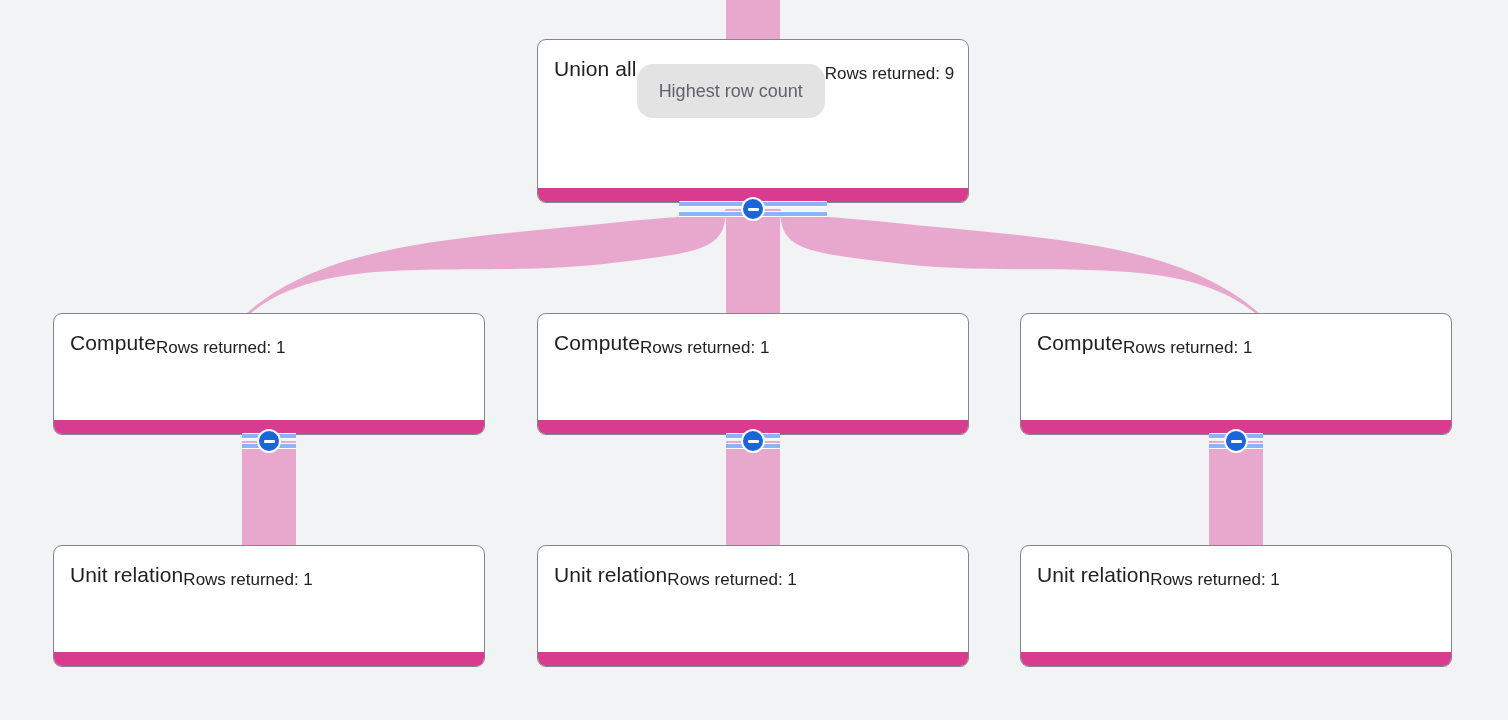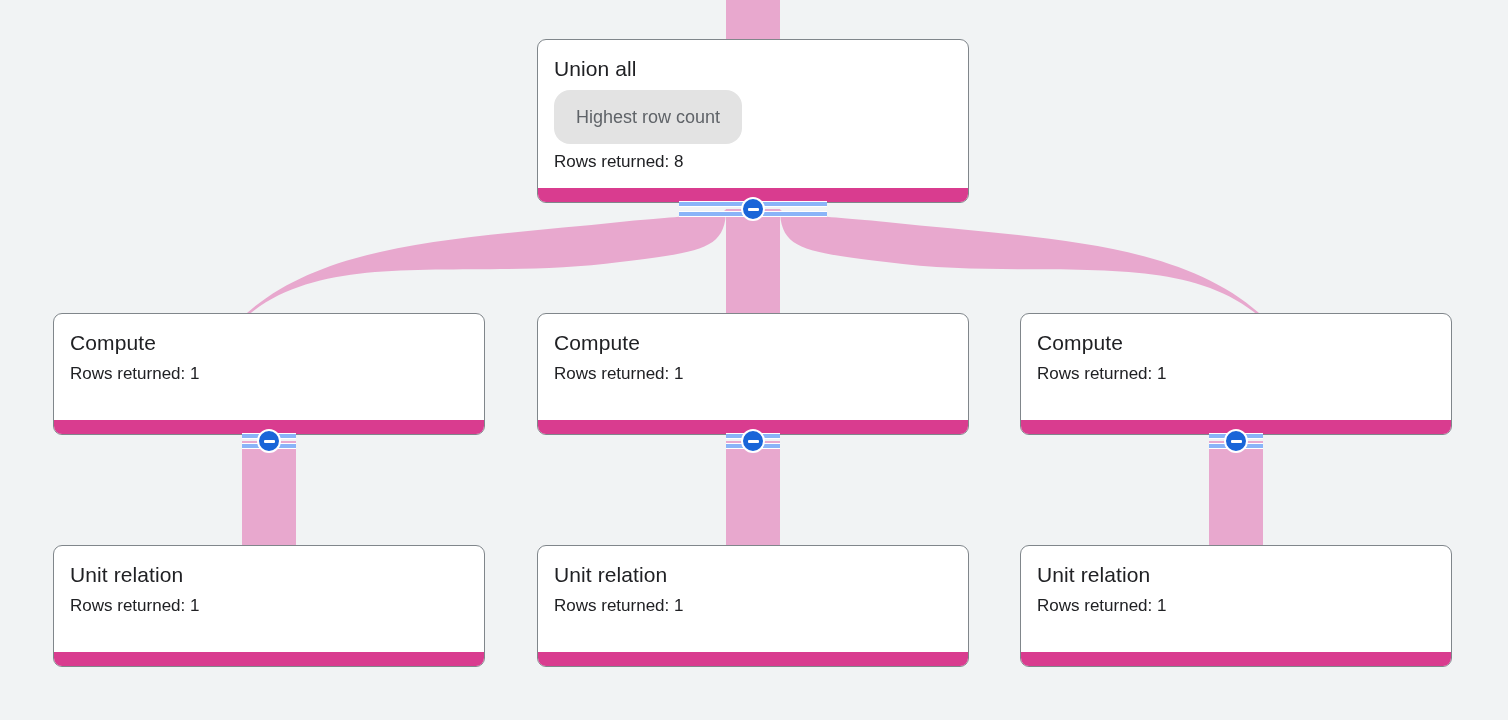--- a/index.html
+++ b/index.html
@@ -36,21 +36,20 @@
     border: 1px solid #80868b;
     border-radius: 9px;
     overflow: hidden;
     display: flex;
     flex-direction: column;
   }
   .node-body {
     flex: 1 1 auto;
     padding: 16px 16px 0 16px;
     display: flex;
-    flex-direction: column;
     align-items: flex-start;
   }
   .node-title {
     font-size: 21px;
     line-height: 26px;
     color: #202124;
     font-weight: 400;
     letter-spacing: 0.1px;
     white-space: nowrap;
   }
@@ -159,21 +158,21 @@
       <path d="M1209,441 L1263,441 L1263,545 L1209,545 Z"></path>
     </g>
   </svg>
 
   <div id="node-layer">
 
     <div class="node" style="left:537px; top:39px; width:432px; height:164px;">
       <div class="node-body">
         <div class="node-title">Union all</div>
         <div class="node-badge">Highest row count</div>
-        <div class="node-rows">Rows returned: 8</div>
+        <div class="node-rows">Rows returned: 9</div>
       </div>
       <div class="node-accent"></div>
     </div>
 
     <div class="node" style="left:53px; top:313px; width:432px; height:122px;">
       <div class="node-body">
         <div class="node-title">Compute</div>
         <div class="node-rows">Rows returned: 1</div>
       </div>
       <div class="node-accent"></div>

